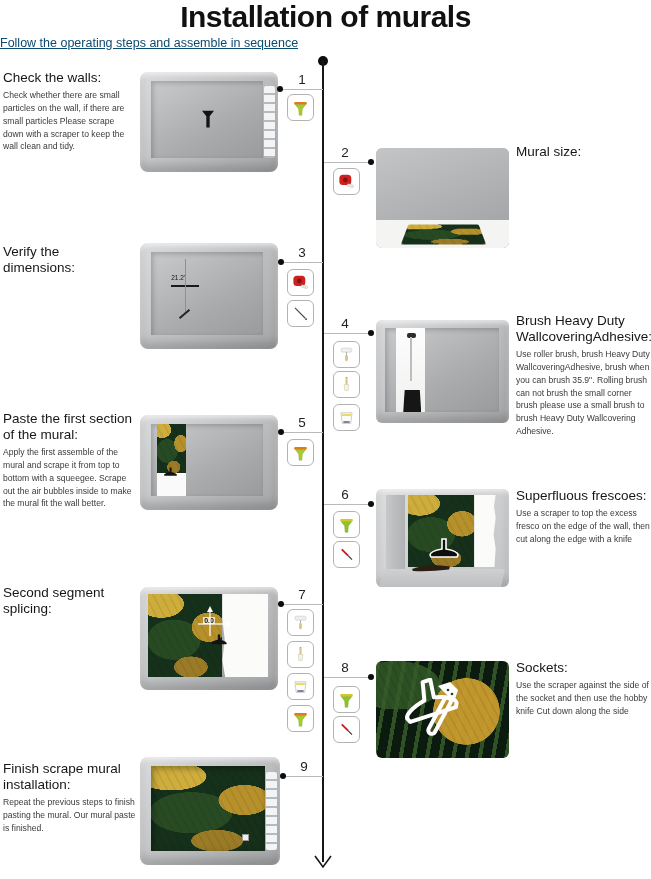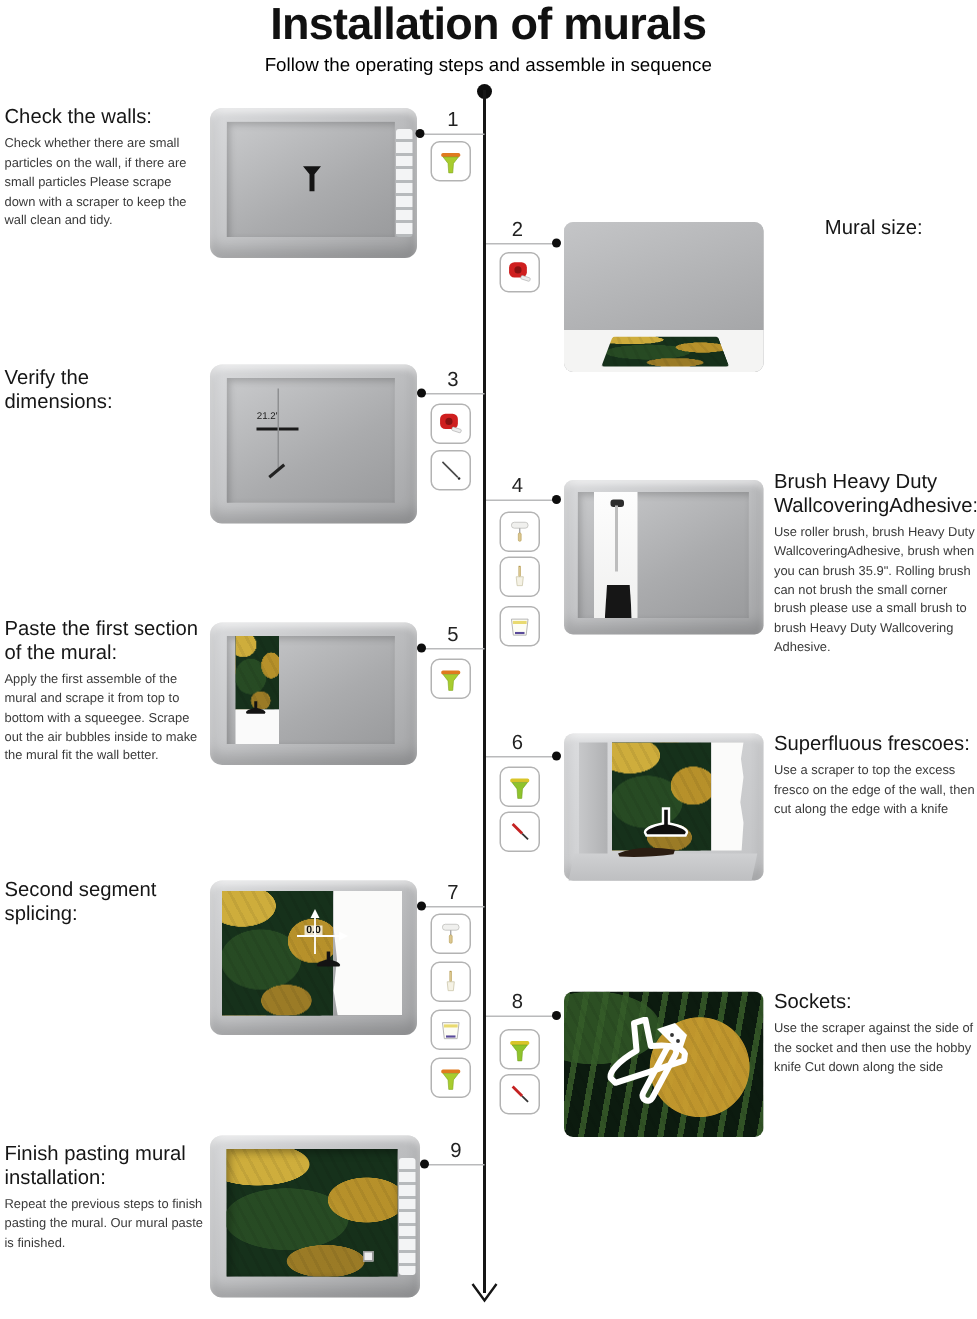--- a/index.html
+++ b/index.html
@@ -1,22 +1,22 @@
 <!DOCTYPE html>
 <html><head>
 <meta charset="utf-8">
 <style>
   html,body{margin:0;padding:0;background:#fff;}
   .page{position:relative;width:651px;height:879px;margin:0 auto;background:#fff;
         font-family:"Liberation Sans", sans-serif;overflow:hidden;}
   
   .title{position:absolute;top:0;left:0;width:100%;text-align:center;
          font-size:30px;font-weight:700;color:#111;letter-spacing:-0.5px;margin:0;}
-  .subtitle{position:absolute;top:36px;left:0;width:100%;text-align:center;
-            font-size:12.5px;color:#000000;margin:0;}
+  .subtitle{position:absolute;top:36px;left:0;width:100%;
+            font-size:12.5px;color:#0c4a6e;margin:0;text-decoration:underline;}
   
   .tl-line{position:absolute;left:322px;top:60px;width:2px;height:792px;background:#161616;}
   .tl-dot{position:absolute;left:318px;top:56px;width:10px;height:10px;border-radius:50%;background:#0d0d0d;}
   .tl-arrow{position:absolute;left:313px;top:848px;}
   
   .conn{position:absolute;height:1px;background:#b9babb;}
   .conn-dot{position:absolute;width:6px;height:6px;border-radius:50%;background:#0d0d0d;}
   .conn-num{position:absolute;width:22px;text-align:center;font-size:13.5px;color:#222;}
   
   .step-text{position:absolute;color:#1c1c1c;}
@@ -102,21 +102,21 @@
         <rect x="13.5" y="14.5" width="8" height="3" rx="1" fill="#ececec" stroke="#9a9a9a" stroke-width="0.4" transform="rotate(18 13.5 14.5)"></rect>
       </svg>
   </div>
   <div class="room" style="left:376px;top:148px;width:133px;height:100px;border-radius:6px;">
     <div style="position:absolute;inset:0 0 28px 0;border-radius:6px 6px 0 0;background:linear-gradient(160deg,#c4c5c7,#a5a6a8);"></div>
     <div class="floor-white" style="height:28px;border-radius:0 0 6px 6px;"></div>
     <div class="mural-bg" style="position:absolute;left:22%;bottom:2px;width:58%;height:25%;transform:perspective(80px) rotateX(38deg);border-radius:2px;">
         <div class="leaf-lines"></div>
       </div>
   </div>
-  <div class="step-text" style="left:516px;top:144px;width:133px;text-align:center;">
+  <div class="step-text" style="left:516px;top:144px;width:133px;">
     <h3>Mural size:</h3>
   </div>
 
   <div class="step-text" style="left:3px;top:244px;width:132px;">
     <h3>Verify the dimensions:</h3>
   </div>
   <div class="room" style="left:140px;top:243px;width:138px;height:106px;">
     <div class="wall">
       <div class="measure-label" style="left:18%;top:26%;">21.2"</div>
       <div class="measure-line" style="left:18%;top:40%;width:28px;height:2px;"></div>
@@ -311,21 +311,21 @@
       <circle cx="56" cy="12" r="1.3" fill="#333"></circle>
         <circle cx="60" cy="16" r="1.3" fill="#333"></circle>
     </svg>
   </div>
   <div class="step-text" style="left:516px;top:660px;width:134px;">
     <h3>Sockets:</h3>
     <p>Use the scraper against the side of the socket and then use the hobby knife Cut down along the side</p>
   </div>
 
   <div class="step-text" style="left:3px;top:761px;width:136px;">
-    <h3>Finish pasting mural installation:</h3>
+    <h3>Finish scrape mural installation:</h3>
     <p>Repeat the previous steps to finish pasting the mural. Our mural paste is finished.</p>
   </div>
   <div class="room" style="left:140px;top:757px;width:140px;height:108px;">
     <div class="wall mural-bg" style="box-shadow:inset 2px 2px 6px rgba(0,0,0,.35);">
       <div class="leaf-lines"></div>
       <div style="position:absolute;right:14%;bottom:12%;width:5px;height:5px;background:#eee;border:1px solid #999;"></div>
     </div>
     <div class="ladder"></div>
   </div>
   <div class="conn" style="left:283px;top:776px;width:40px;"></div>

